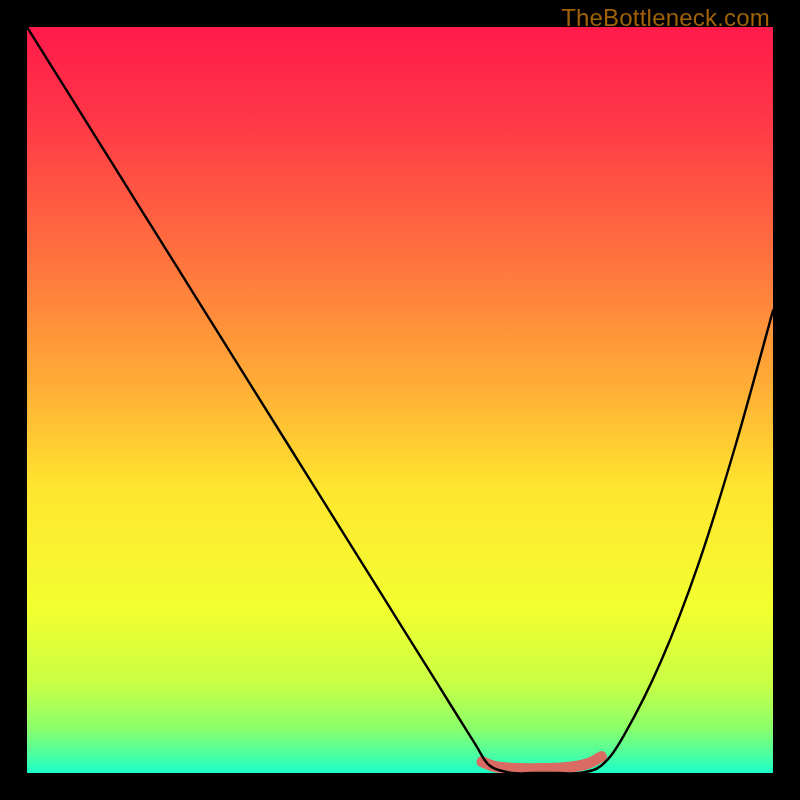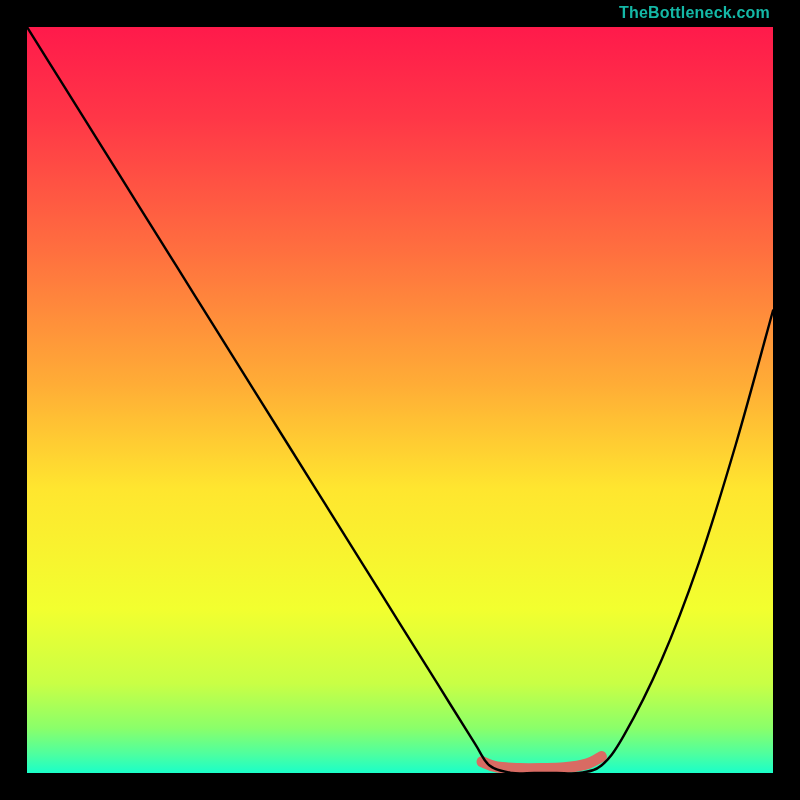--- a/index.html
+++ b/index.html
@@ -25,24 +25,24 @@
     overflow: hidden;
   }
   .gradient-bg {
     position: absolute;
     inset: 0;
   }
   .watermark {
     position: absolute;
     top: 4px;
     right: 30px;
-    color: #14b8a6;
-    font-size: 16px;
+    color: #a16207;
+    font-size: 24px;
     letter-spacing: 0.2px;
-    font-weight: 700;
+    font-weight: 400;
   }
   svg.curves {
     position: absolute;
     inset: 0;
     width: 100%;
     height: 100%;
   }
 </style>
 </head>
 <body>

